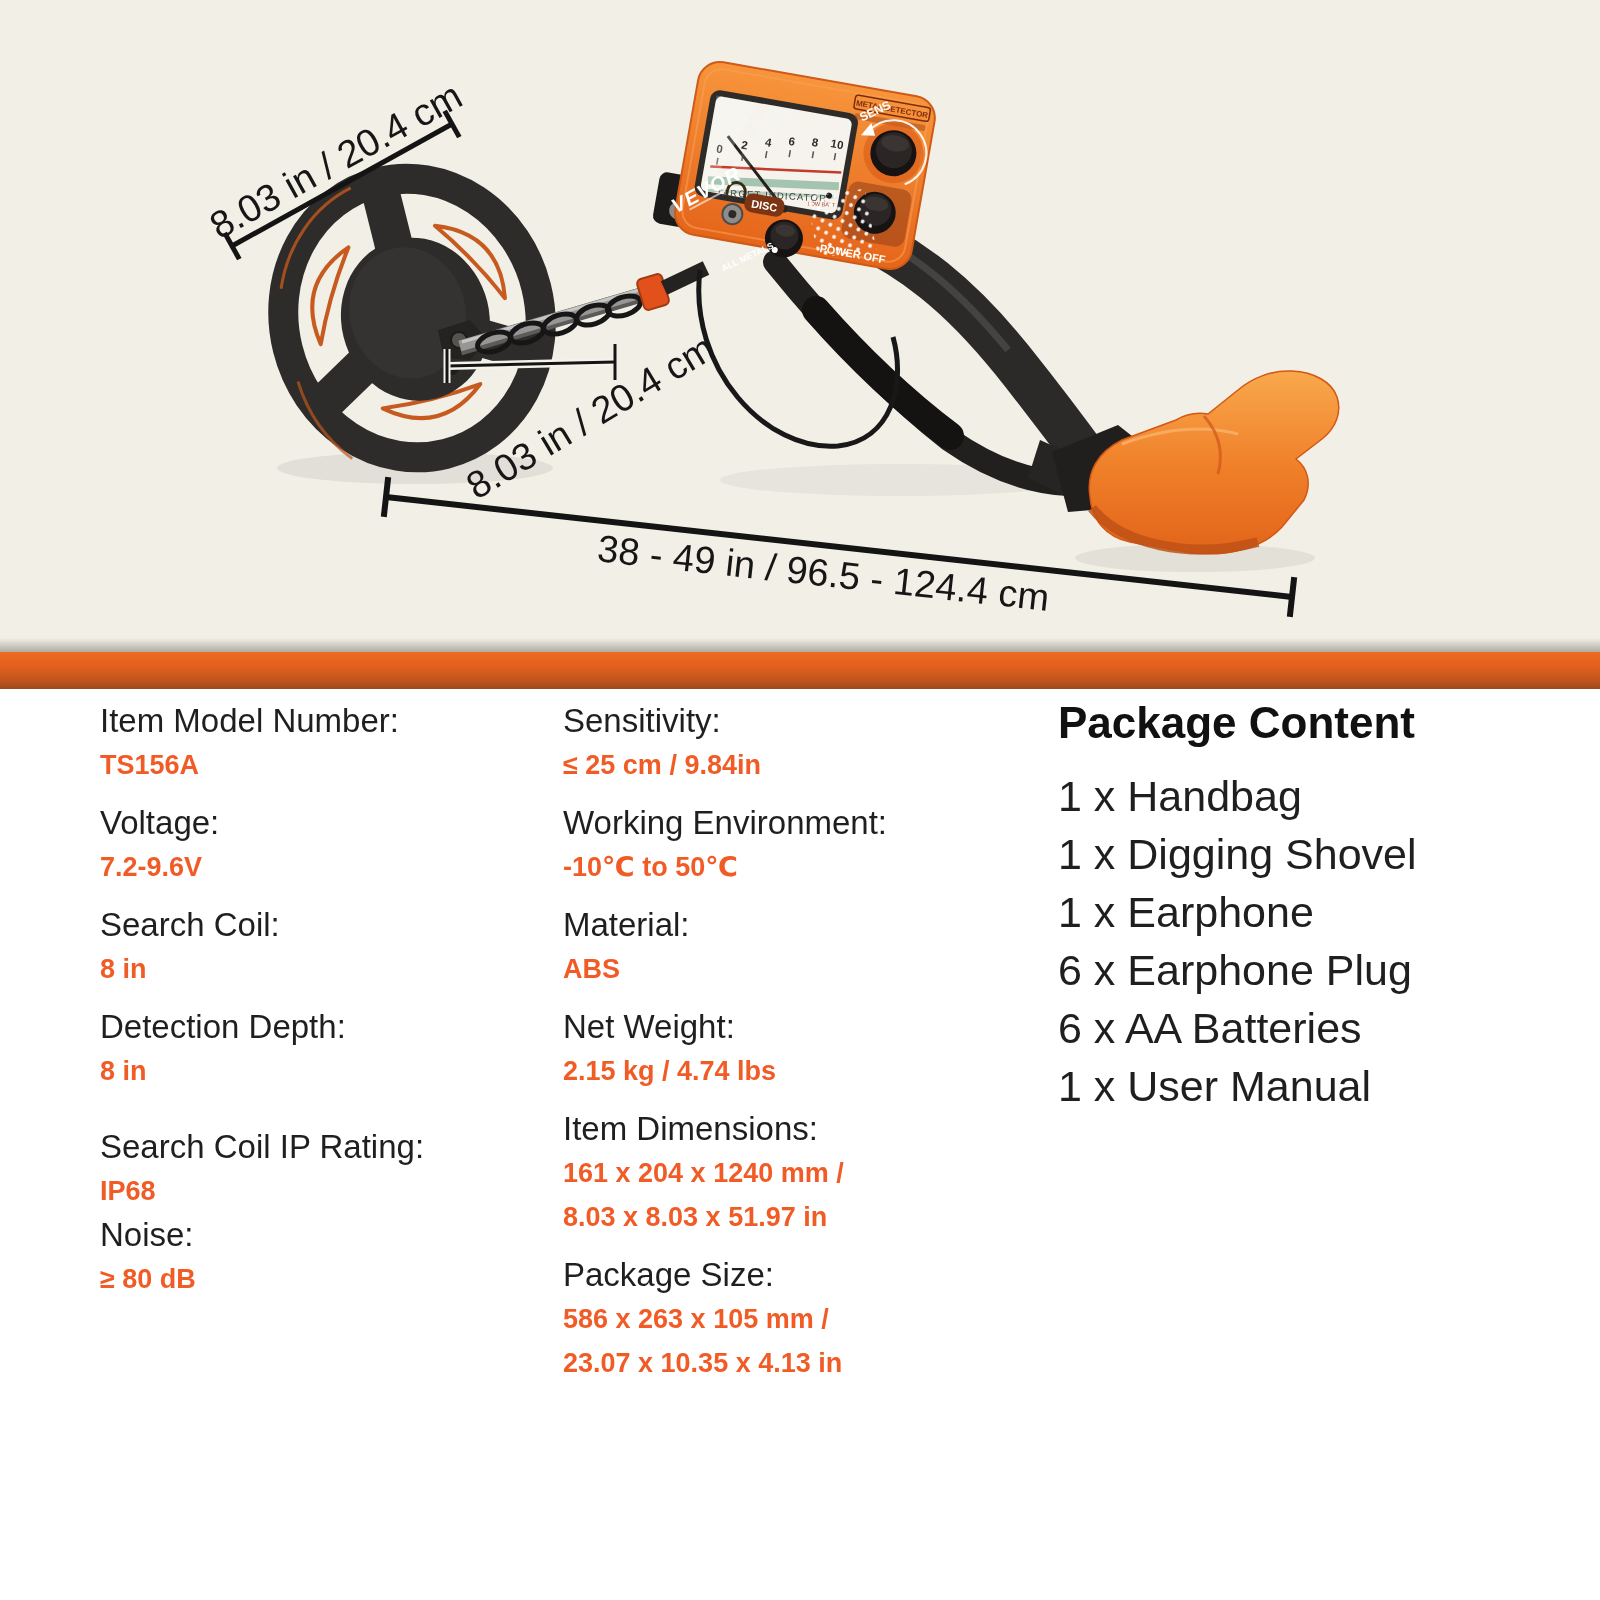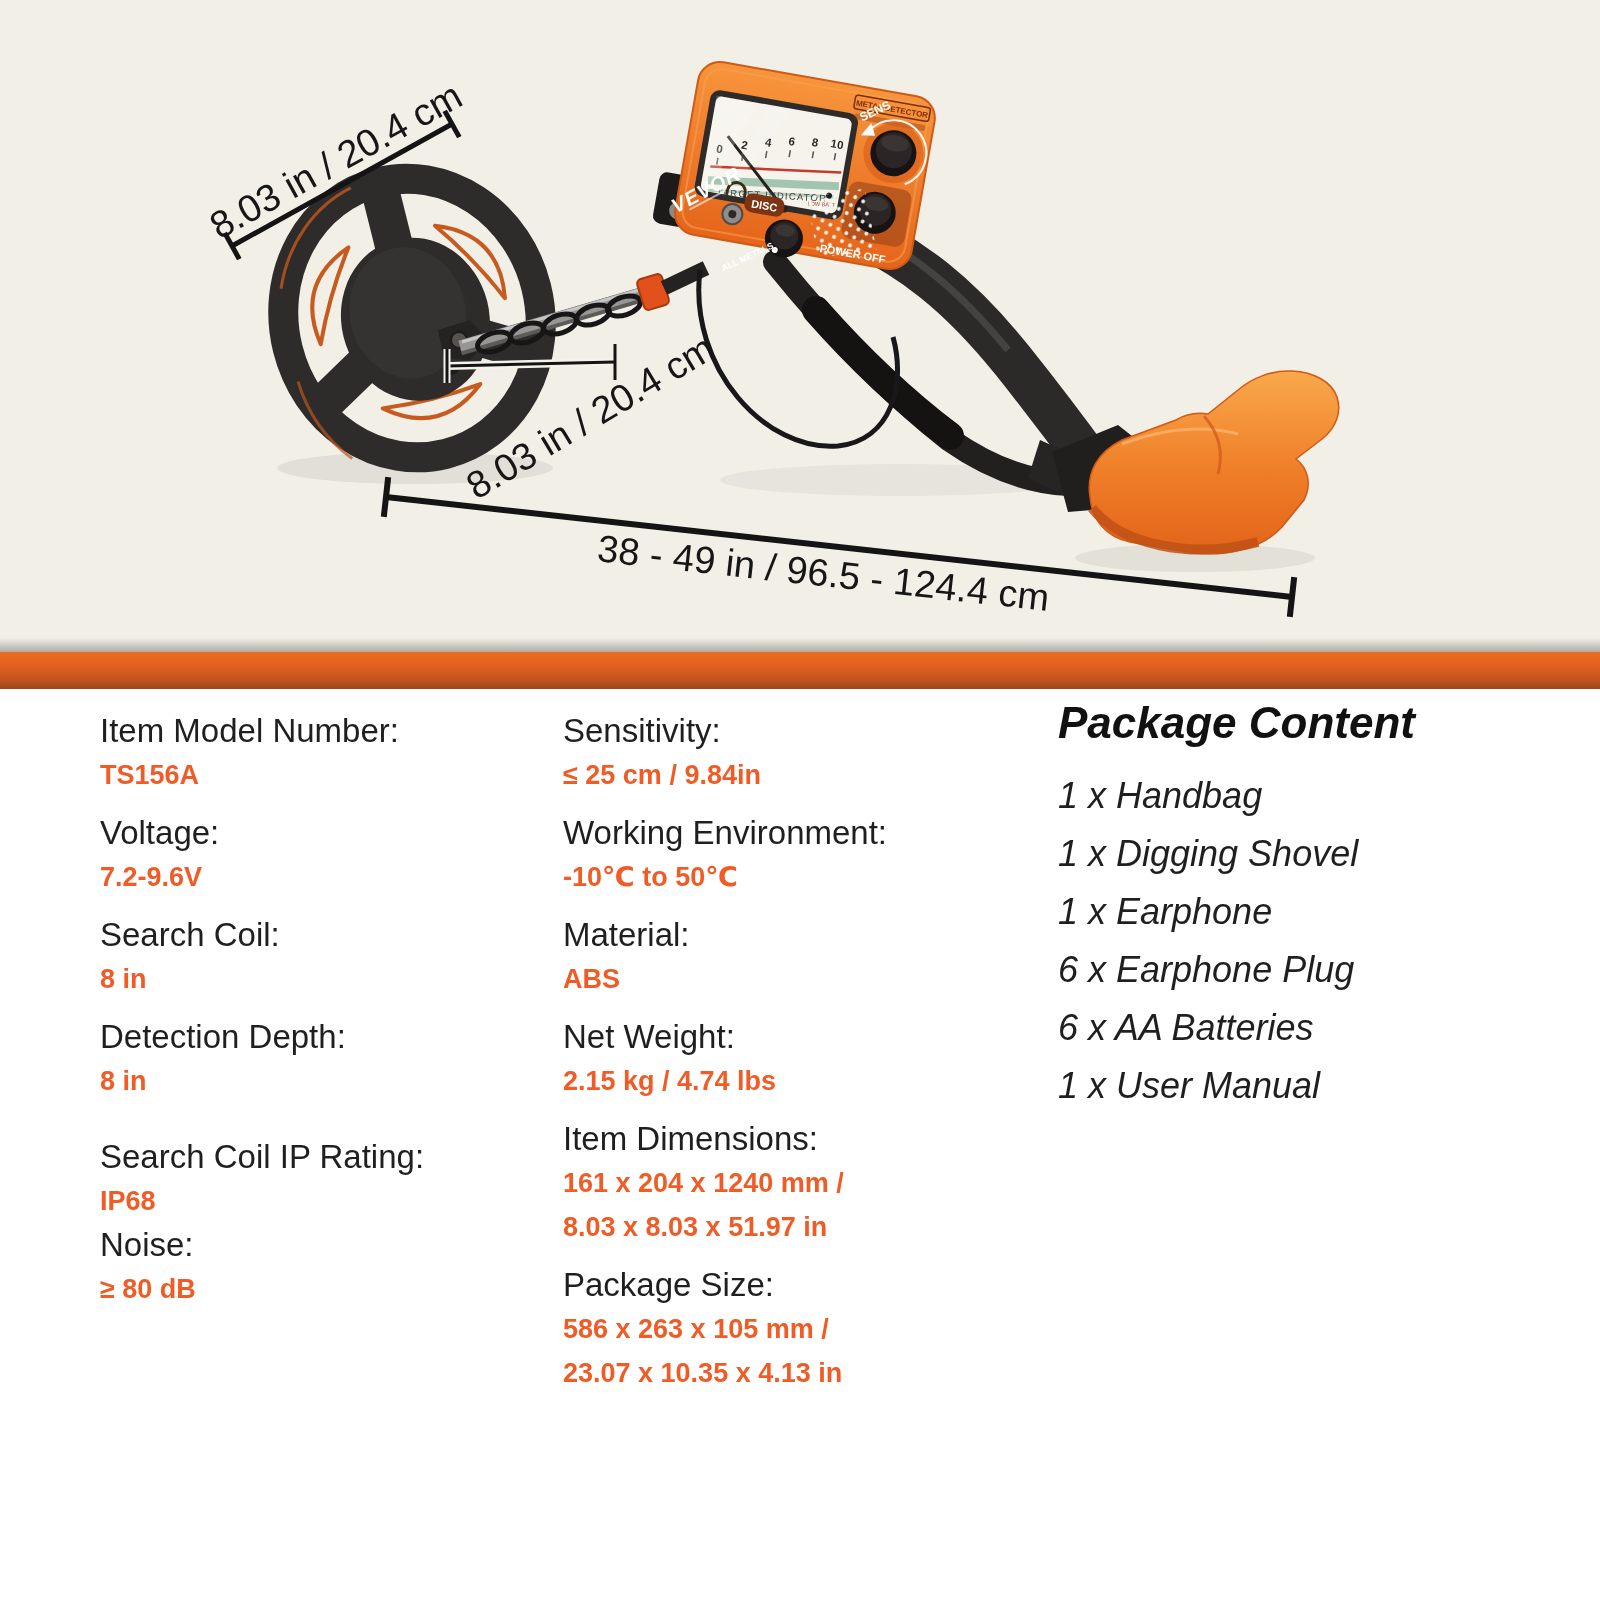--- a/index.html
+++ b/index.html
@@ -6,31 +6,31 @@
   .canvas{position:relative;width:1600px;height:1600px;overflow:hidden;background:#ffffff;
           font-family:"Liberation Sans","DejaVu Sans",sans-serif;}
   
   .hero{position:absolute;left:0;top:0;width:1600px;height:652px;background:#F1EFE6;}
   .hero-shadow{position:absolute;left:0;top:638px;width:1600px;height:14px;
                background:linear-gradient(180deg,rgba(80,78,70,0) 0%,rgba(80,78,70,0.42) 100%);}
   .divider{position:absolute;left:0;top:652px;width:1600px;height:37px;
            background:linear-gradient(180deg,#EC6B21 0%,#E25F1E 40%,#BC531D 80%,#9B481B 100%);}
   
   .specs{position:absolute;left:0;top:689px;width:1600px;height:911px;background:#ffffff;color:#1f1f1f;}
-  .col{position:absolute;top:20px;}
+  .col{position:absolute;top:10px;}
   .col1{left:100px;width:440px;}
   .col2{left:563px;width:460px;}
-  .col3{left:1058px;width:470px;top:8px;font-style:italic;}
+  .col3{left:1058px;width:470px;top:8px;}
   .group{margin-bottom:14px;}
   .spec-label{font-size:33px;line-height:44px;color:#1f1f1f;}
   .spec-value{font-size:27px;line-height:44px;color:#F15C26;font-weight:bold;}
   .group.spread .spec-value:first-of-type{margin-top:14px;}
   .group.tight{margin-bottom:0;margin-top:32px;}
   .pkg-title{font-size:44px;line-height:52px;font-weight:bold;margin:0 0 18px 0;color:#111;}
-  .pkg-item{font-size:36px;line-height:58px;color:#1f1f1f;}
+  .pkg-item{font-size:43px;line-height:58px;color:#1f1f1f;}
   
   .dim-text{font-size:38px;fill:#161616;}
   svg text{font-family:"Liberation Sans","DejaVu Sans",sans-serif;}
 </style>
 </head>
 <body>
 
 <div class="canvas">
 
   <div class="hero">

